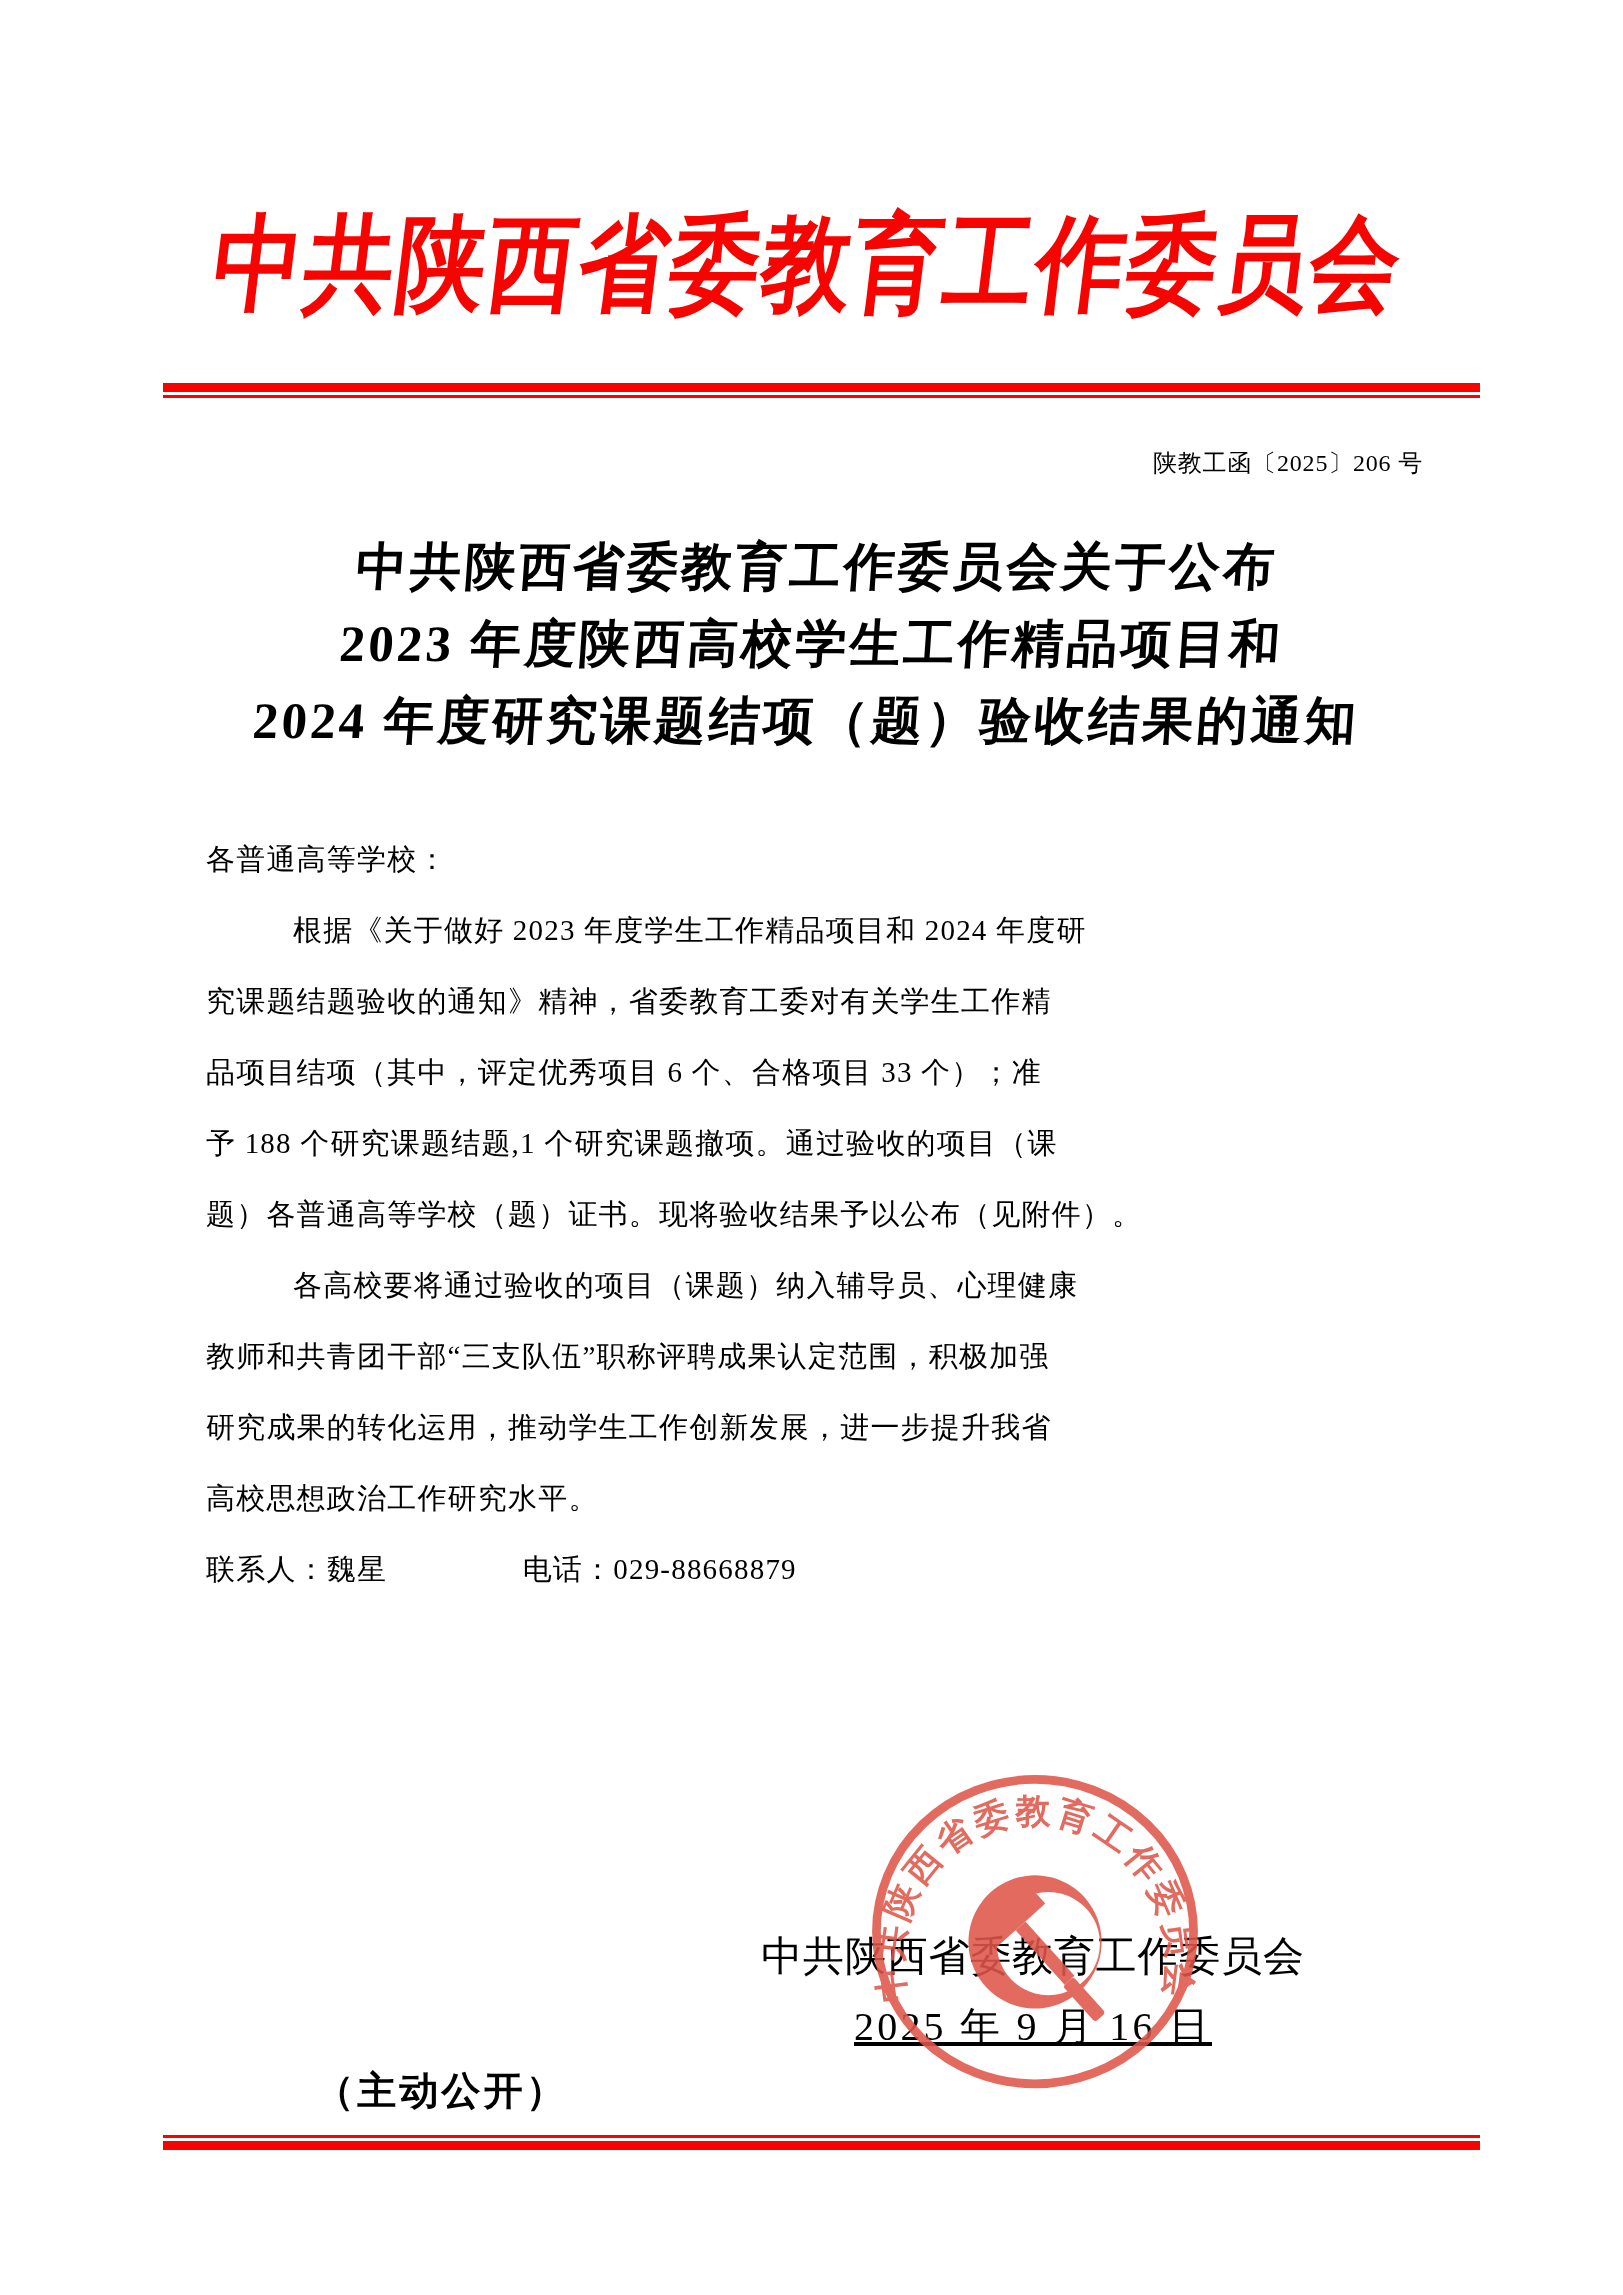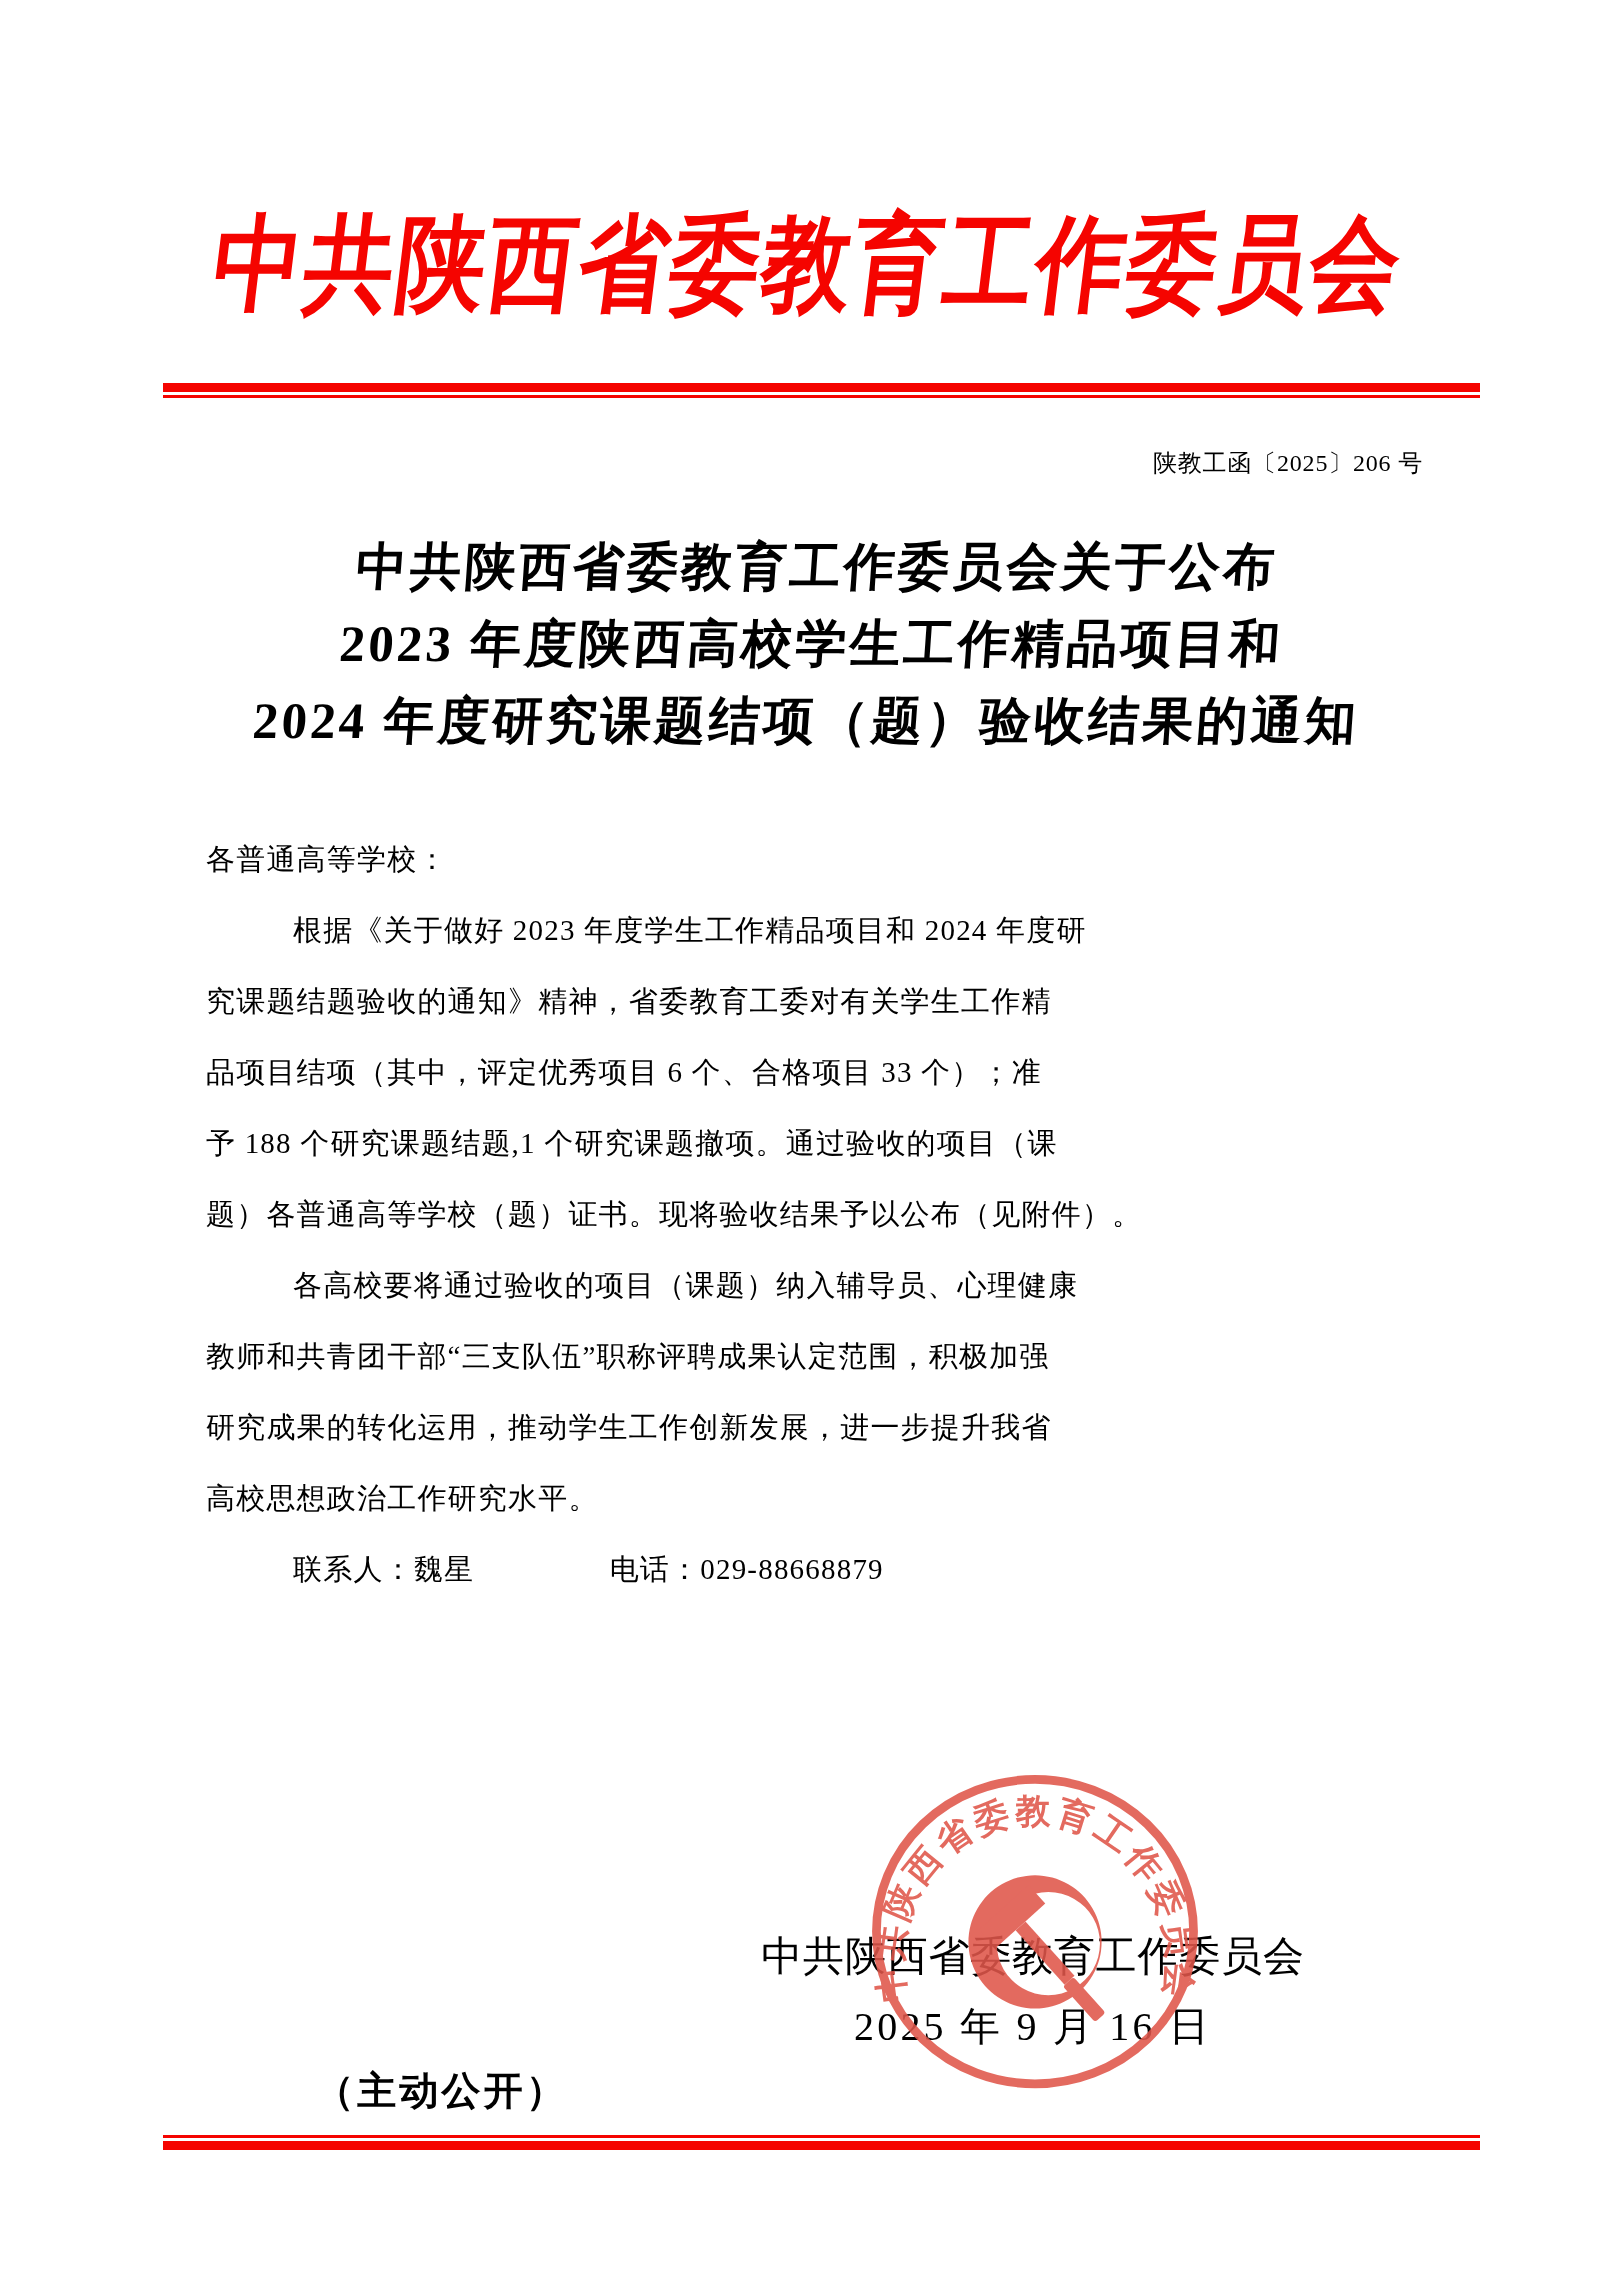--- a/index.html
+++ b/index.html
@@ -31,30 +31,30 @@
     transform:skewX(-4deg);white-space:nowrap;
   }
   
   .body-text{
     position:absolute;left:206px;top:824px;width:1213px;
     font-size:29px;line-height:71px;letter-spacing:1.2px;
   }
   .body-text .line{white-space:nowrap;}
   .body-text .indent{text-indent:87px;}
   .contact-line{white-space:nowrap;}
-  .contact-line .person{margin-left:87px;}
+  .contact-line .person{}
   .contact-line .phone{margin-left:127px;}
   
   .signature{
     position:absolute;top:1929px;left:753px;width:560px;text-align:center;
     font-size:41px;letter-spacing:0.8px;white-space:nowrap;z-index:1;
   }
   .sign-date{
     position:absolute;top:1999px;left:753px;width:560px;text-align:center;
-    font-size:40px;letter-spacing:3.2px;white-space:nowrap;z-index:1;
+    font-size:40px;letter-spacing:3.2px;white-space:nowrap;z-index:1;text-decoration:underline;
   }
   .disclosure{
     position:absolute;top:2064px;left:315px;font-size:39px;letter-spacing:3.2px;white-space:nowrap;font-weight:bold;
   }
   
   .seal{position:absolute;left:859px;top:1761px;z-index:2;opacity:0.88;}
 </style>
 </head>
 <body>
 

